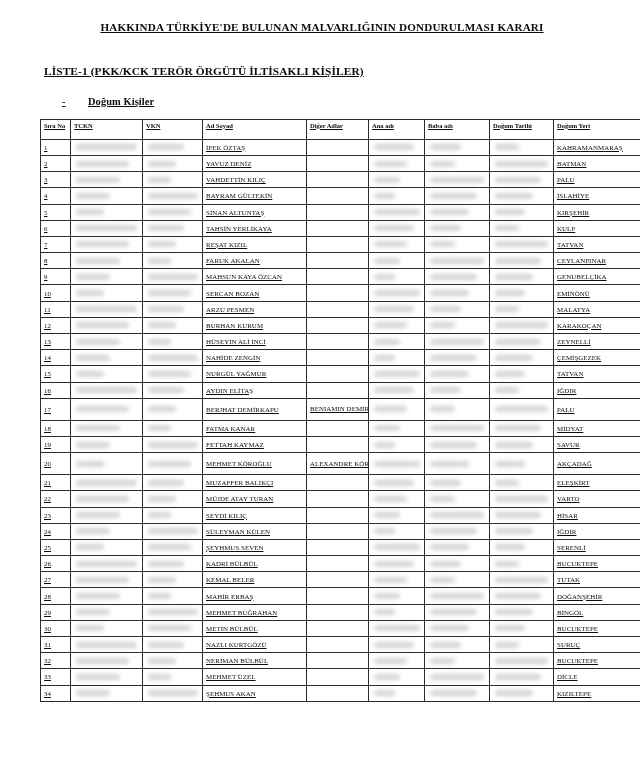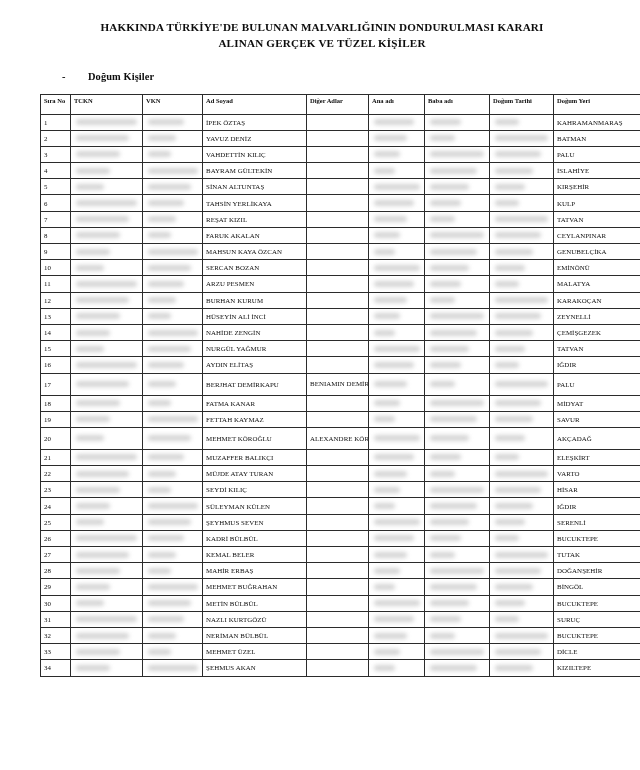--- a/index.html
+++ b/index.html
@@ -15,20 +15,21 @@
     color: #0d0d0d;
     overflow: hidden;
     position: relative;
   }
   .page {
     width: 640px;
     height: 770px;
     box-sizing: border-box;
     padding: 16px 36px 0 40px;
     position: relative;
+    text-decoration: underline;
   }
 
   
   .doc-title {
     text-align: center;
     font-weight: bold;
     font-size: 11.1px;
     letter-spacing: .2px;
     line-height: 1.42;
     margin: 4px 16px 0 16px;
@@ -123,23 +124,23 @@
   .redact.w-55  { width: 52%; }
   .redact.w-45  { width: 42%; }
 </style>
 </head>
 <body>
 
 <div class="page">
 
   <div class="doc-title">
     <span class="line">HAKKINDA TÜRKİYE'DE BULUNAN MALVARLIĞININ DONDURULMASI KARARI</span>
-    <span class="line">ALINAN GERÇEK VE TÜZEL KİŞİLER</span>
   </div>
 
+  <div class="list-heading">LİSTE-1 (PKK/KCK TERÖR ÖRGÜTÜ İLTİSAKLI KİŞİLER)</div>
 
   <div class="sub-heading">
     <span class="dash">-</span>
     <span>Doğum Kişiler</span>
   </div>
 
   <div class="table-wrap">
     <table class="persons">
       <colgroup>
         <col class="c-sira">

